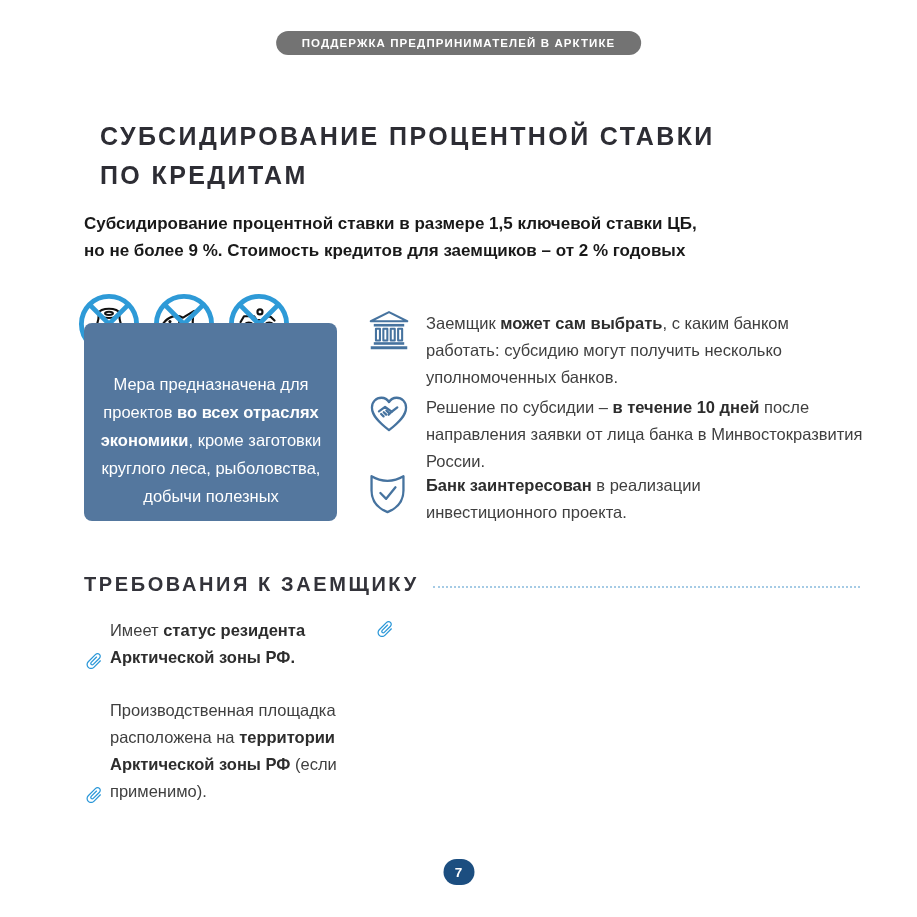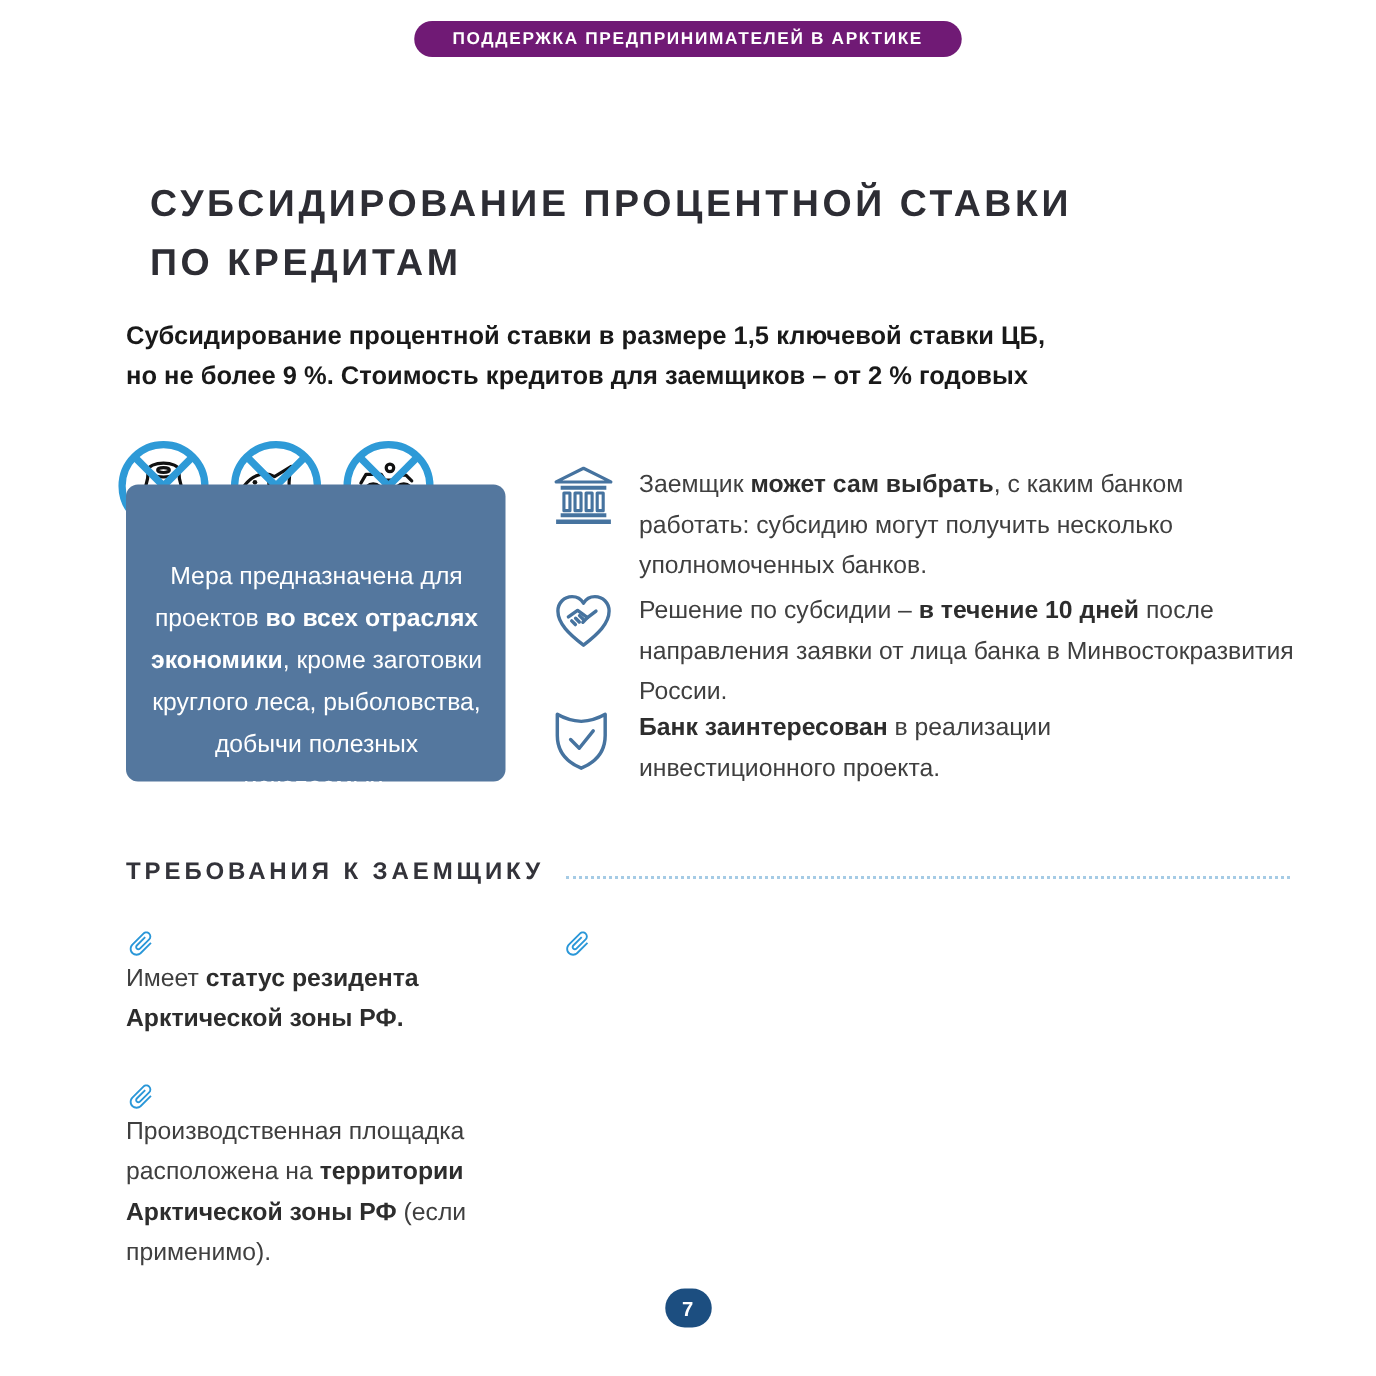--- a/index.html
+++ b/index.html
@@ -1,21 +1,21 @@
 <!DOCTYPE html>
 <html><head>
 <meta charset="utf-8">
 <style>
   * { box-sizing: border-box; }
   html,body { margin:0; padding:0; }
   body { font-family: "Liberation Sans", sans-serif; background:#fff; }
   .page { position:relative; width:917px; height:917px; background:#ffffff; overflow:hidden; }
 
-  .badge { position:absolute; top:14px; left:50%; transform:translateX(-50%);
-    background:#701a75; color:#ffffff; font-weight:bold; font-size:11.5px;
+  .badge { position:absolute; top:31px; left:50%; transform:translateX(-50%);
+    background:#737373; color:#ffffff; font-weight:bold; font-size:11.5px;
     letter-spacing:1.1px; padding:6px 26px; border-radius:13px; white-space:nowrap; }
 
   .title { position:absolute; left:84px; top:101px; margin:16px; font-size:25px;
     line-height:39px; letter-spacing:2.4px; color:#2d2d34; font-weight:bold; }
   .title span { display:block; }
 
   .subtitle { position:absolute; left:84px; top:210px; margin:0; font-size:17px;
     line-height:27px; font-weight:bold; color:#191919; }
   .subtitle span { display:block; }
 
@@ -26,28 +26,28 @@
     background:#54779e; border-radius:8px; }
   .card-text { margin:0; padding:47px 12px 0 13px; font-size:16.5px; line-height:28px; color:#ffffff;text-align:center; }
   .card-text b { color:#ffffff; }
 
   .benefit { position:absolute; left:368px; display:flex; align-items:flex-start;gap:11px; }
   .benefit .icon-wrap { width:47px; flex:none; }
   .benefit p { margin:0; font-size:16.5px; line-height:27px; color:#3f3f3f; }
   b { font-weight:bold; color:#2d2d2d; }
 
   .req-head { position:absolute; left:84px; right:57px; top:573px; display:flex; align-items:center; }
-  .req-head h2 { margin:0; font-size:16px; font-weight:bold; letter-spacing:2.6px; color:#33333a; white-space:nowrap; }
+  .req-head h2 { margin:0; font-size:20px; font-weight:bold; letter-spacing:2.6px; color:#33333a; white-space:nowrap; }
   .dotline { flex:1; height:0; border-top:2.5px dotted #a5cbe5; margin-left:14px; margin-top:5px; }
 
   .req-col { position:absolute; top:617px; }
   .req-col-1 { left:84px;  width:254px; }
   .req-col-2 { left:375px; width:254px; }
   .req-col-3 { left:655px; width:224px; }
-  .req-item { display:flex; align-items:flex-start; margin-bottom:26px;flex-direction:column; }
+  .req-item { display:flex; align-items:flex-end; margin-bottom:26px; }
   .req-item svg { width:20px; height:20px; flex:none; margin-right:6px; margin-top:2px; }
   .req-item p { margin:0; font-size:16.5px; line-height:27px; color:#3f3f3f; }
 
   .footer-pill { position:absolute; top:859px; left:50%; transform:translateX(-50%);
     min-width:31px; height:26px; padding:0 9px; border-radius:13px; background:#1c4e80;
     color:#fff; font-size:13.5px; font-weight:bold; display:flex; align-items:center; justify-content:center; }
 </style>
 </head>
 <body>
 

